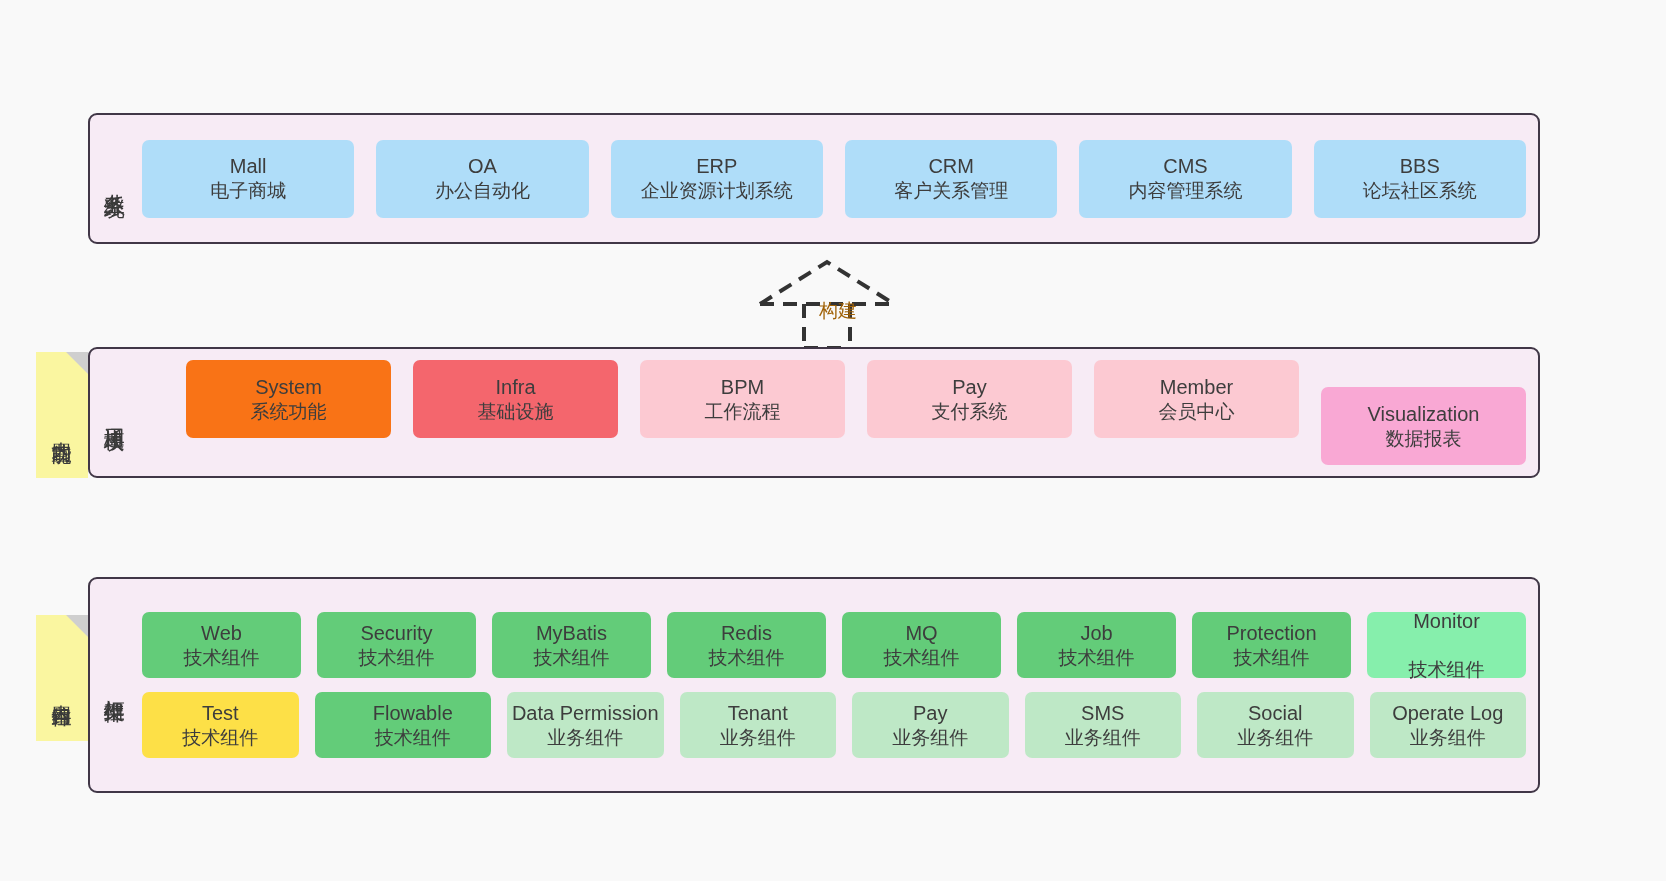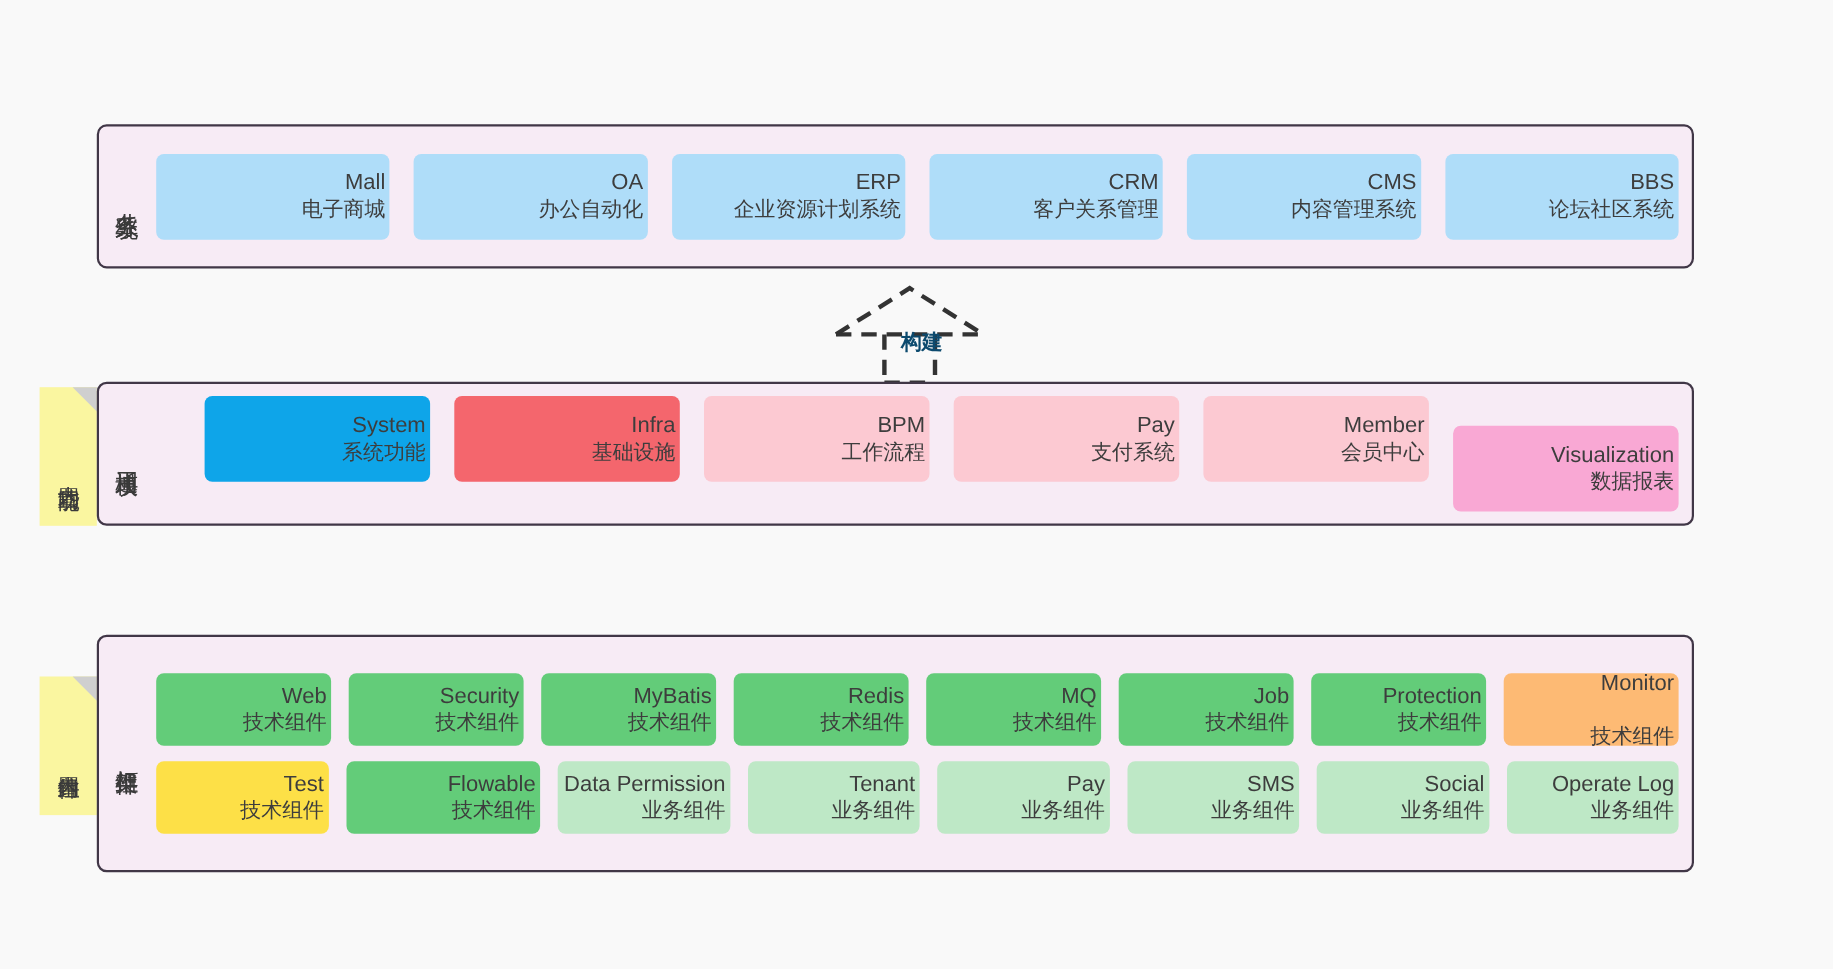--- a/index.html
+++ b/index.html
@@ -64,21 +64,21 @@
     gap: 22px;
     justify-content: space-between;
   }
 
   
   .card {
     flex: 1 1 0;
     border-radius: 7px;
     display: flex;
     flex-direction: column;
-    align-items: flex-end;
+    align-items: center;
     justify-content: center;
     text-align: center;
     box-sizing: border-box;
     padding: 6px 4px;
     line-height: 1.24;
     user-select: none;
   }
   .card .en {
     font-size: 20px;
     color: #3D3D3D;
@@ -131,24 +131,23 @@
     width: 160px;
     height: 92px;
   }
   .arrow svg { display: block; overflow: visible; }
   .arrow-label {
     position: absolute;
     left: 0; right: 0;
     top: 40px;
     text-align: center;
     font-size: 19px;
-    color: #0c4a6e;
+    color: #a16207;
     background: transparent;
     user-select: none;
-    font-weight: bold;
   }
 </style>
 </head>
 <body style="background: rgb(249, 249, 249);">
 
 <div class="canvas">
 
   <div class="layer" id="layer-business" style="left: 88px; top: 113px; width: 1452px; height: 131px; background: rgb(247, 235, 245); border-color: rgb(65, 55, 71);">
     <div class="layer-title">业务系统</div>
     <div class="layer-body">
@@ -196,21 +195,21 @@
 
   <div class="note" id="note-modules" style="left: 36px; top: 352px; height: 126px; background: rgb(250, 246, 160);">
     <span class="fold"></span>
     <span>内置功能</span>
   </div>
 
   <div class="layer" id="layer-modules" style="left: 88px; top: 347px; width: 1452px; height: 131px; background: rgb(247, 235, 245); border-color: rgb(65, 55, 71);">
     <div class="layer-title">通用模块</div>
     <div class="layer-body">
       <div class="row">
-        <div class="card red" style="background: #0ea5e9; margin-left: 44px;">
+        <div class="card red" style="background: #f97316; margin-left: 44px;">
           <div class="en">System</div>
           <div class="cn">系统功能</div>
         </div>
         <div class="card red" style="background: rgb(244, 102, 109);">
           <div class="en">Infra</div>
           <div class="cn">基础设施</div>
         </div>
         <div class="card pink" style="background: rgb(252, 201, 210);">
           <div class="en">BPM</div>
           <div class="cn">工作流程</div>
@@ -263,21 +262,21 @@
           <div class="cn">技术组件</div>
         </div>
         <div class="card green" style="background: rgb(99, 204, 121);">
           <div class="en">Job</div>
           <div class="cn">技术组件</div>
         </div>
         <div class="card green" style="background: rgb(99, 204, 121);">
           <div class="en">Protection</div>
           <div class="cn">技术组件</div>
         </div>
-        <div class="card green" style="background: #fdba74; gap: 24px;">
+        <div class="card green" style="background: #86efac; gap: 24px;">
           <div class="en">Monitor</div>
           <div class="cn">技术组件</div>
         </div>
       </div>
 
       <div class="row" style="gap:16px;">
         <div class="card green" style="background: #fde047;">
           <div class="en">Test</div>
           <div class="cn">技术组件</div>
         </div>

